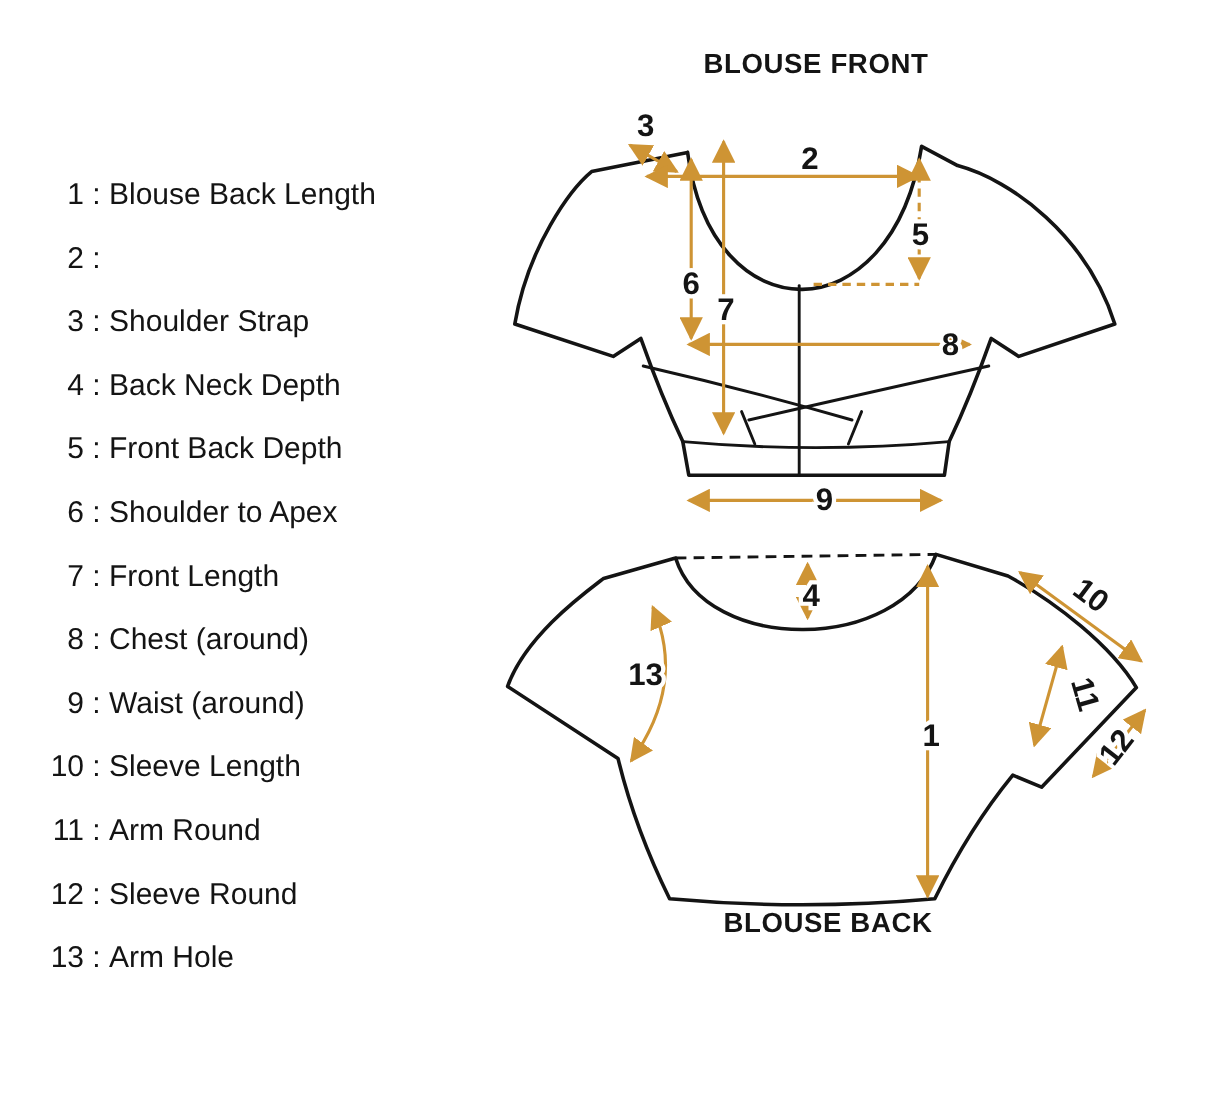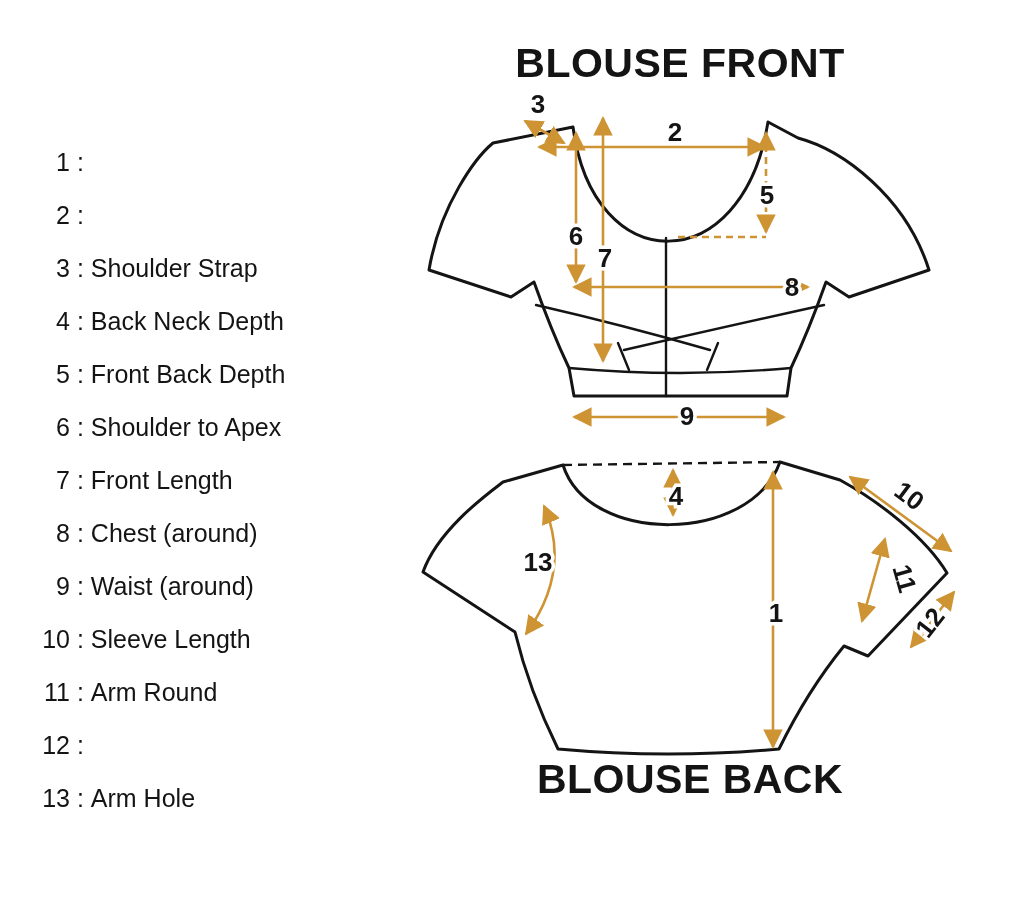--- a/index.html
+++ b/index.html
@@ -15,21 +15,21 @@
   .legend {
     position: absolute; left: 34px; top: 136px;
     list-style: none; margin: 0; padding: 0;
     font-size: 25px; color: var(--line, #111);
   }
   .legend li { height: 53px; display: flex; align-items: center; white-space: nowrap; }
   .legend .num { display: inline-block; min-width: 36px; text-align: right; }
   .legend .sep { white-space: pre; }
   
   .diagram-title {
-    position: absolute; font-size: 41px; font-weight: bold;
+    position: absolute; font-size: 23px; font-weight: bold;
     text-align: center; letter-spacing: 0.5px; color: var(--line, #111);
   }
   .front-title { left: 390px; top: 40px; width: 580px; }
   .back-title  { left: 390px; top: 756px; width: 600px; }
   
   .front-svg { position: absolute; left: 388px; top: 85px; }
   .back-svg  { position: absolute; left: 388px; top: 450px; }
   .outline { fill: none; stroke: var(--line, #111); stroke-width: 3; stroke-linejoin: round; stroke-linecap: round; }
   .detail  { fill: none; stroke: var(--line, #111); stroke-width: 2.4; stroke-linecap: round; }
   .black-dash { fill: none; stroke: var(--line, #111); stroke-width: 2.4; stroke-dasharray: 9 6; }
@@ -44,20 +44,21 @@
     text-anchor: middle;
   }
 </style>
 </head>
 <body style="--background: #ffffff; --line: #141414; --arrow: #CE9434;">
 
 <ul class="legend" id="legend-list">
     <li>
       <span class="num">1</span>
       <span class="sep"> : </span>
+      <span class="lab">Blouse Back Length</span>
     </li>
     <li>
       <span class="num">2</span>
       <span class="sep"> : </span>
     </li>
     <li>
       <span class="num">3</span>
       <span class="sep"> : </span>
       <span class="lab">Shoulder Strap</span>
     </li>
@@ -97,20 +98,21 @@
       <span class="lab">Sleeve Length</span>
     </li>
     <li>
       <span class="num">11</span>
       <span class="sep"> : </span>
       <span class="lab">Arm Round</span>
     </li>
     <li>
       <span class="num">12</span>
       <span class="sep"> : </span>
+      <span class="lab">Sleeve Round</span>
     </li>
     <li>
       <span class="num">13</span>
       <span class="sep"> : </span>
       <span class="lab">Arm Hole</span>
     </li>
   </ul>
 
 <div class="diagram-title front-title">BLOUSE FRONT</div>
 <div class="diagram-title back-title">BLOUSE BACK</div>

